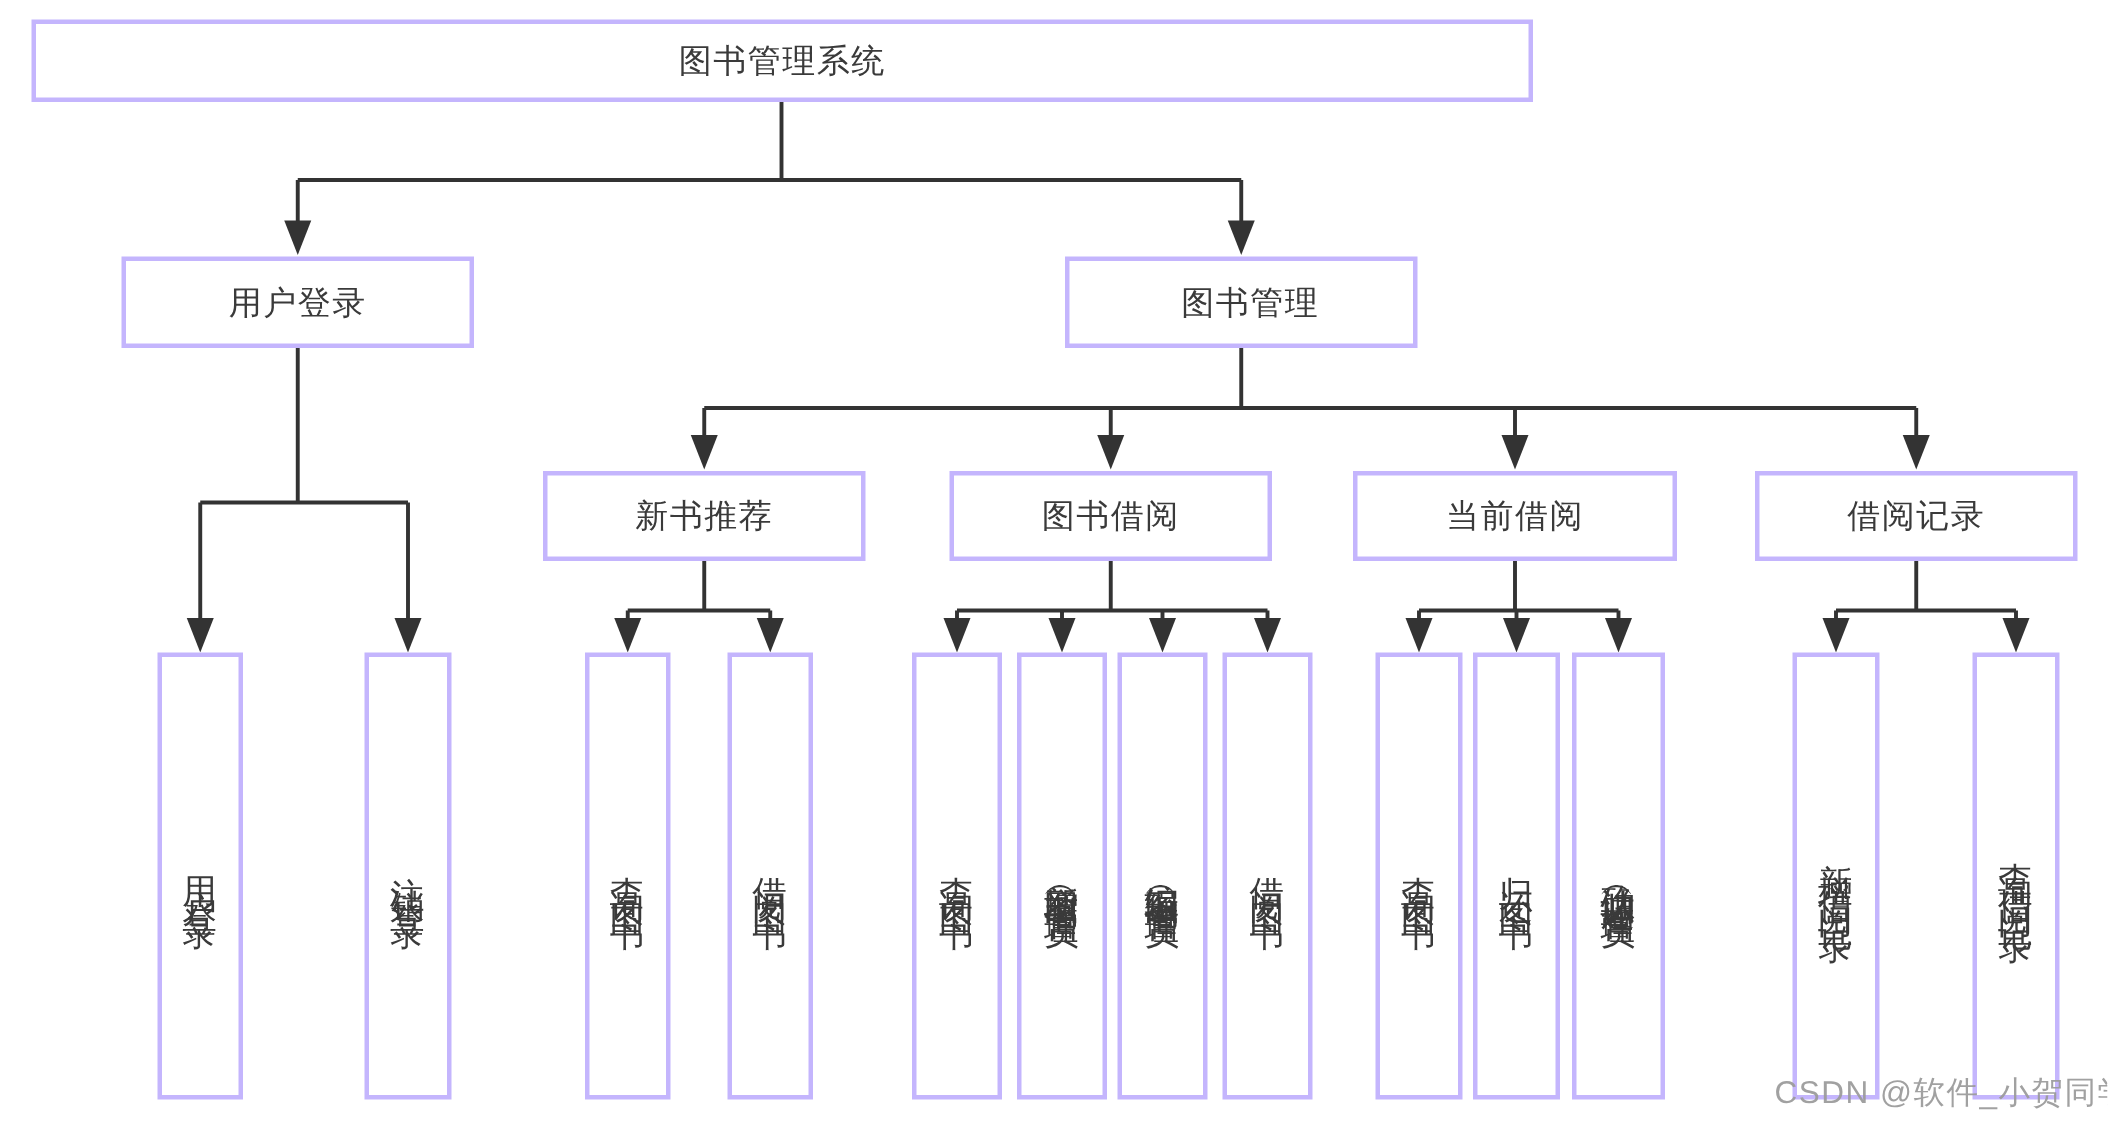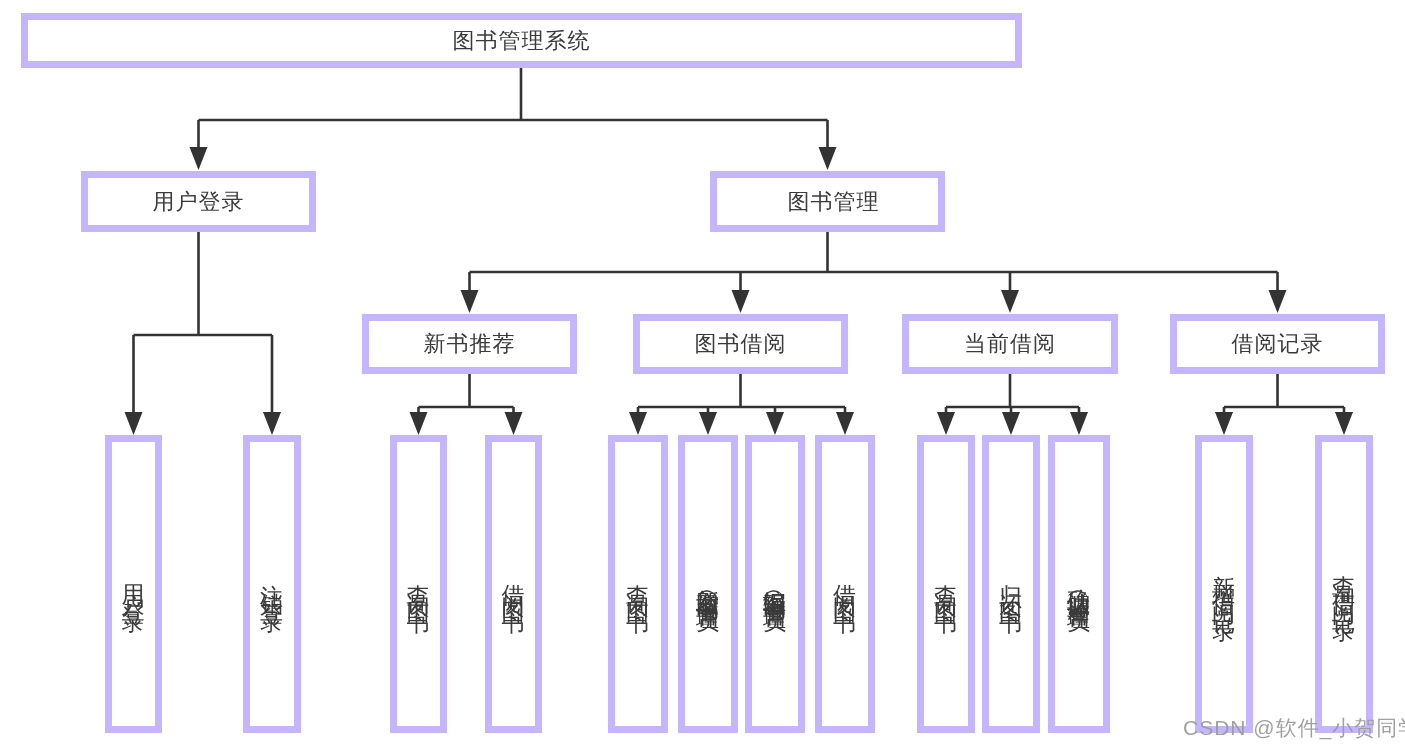--- a/index.html
+++ b/index.html
@@ -3,21 +3,21 @@
 <meta charset="utf-8">
 <style>
   html,body { margin:0; padding:0; background:#ffffff; }
   .canvas {
     position:relative; width:1405px; height:747px; background:#ffffff;
     font-family:"Liberation Sans","DejaVu Sans",sans-serif; color:#3a3a3a;
     overflow:hidden;
   }
   svg.connectors { position:absolute; left:0; top:0; width:1405px; height:747px; }
   .box {
-    position:absolute; background:#ffffff; border:7px solid #c4b5fd;
+    position:absolute; background:#ffffff; border:3px solid #c4b5fd;
     box-sizing:border-box; display:flex; align-items:center; justify-content:center;
     font-size:22px; color:#3a3a3a; letter-spacing:1px;
   }
   .root { left:21px; top:13px; width:1001px; height:55px; }
   .lvl2 { top:171px; width:235px; height:61px; }
   .n-user-login { left:81px; }
   .n-book-mgmt { left:710px;padding-left:12px; }
   .lvl3 { top:314px; width:215px; height:60px;text-align:right; }
   .n-new-book  { left:362px; }
   .n-borrow    { left:633px; }

